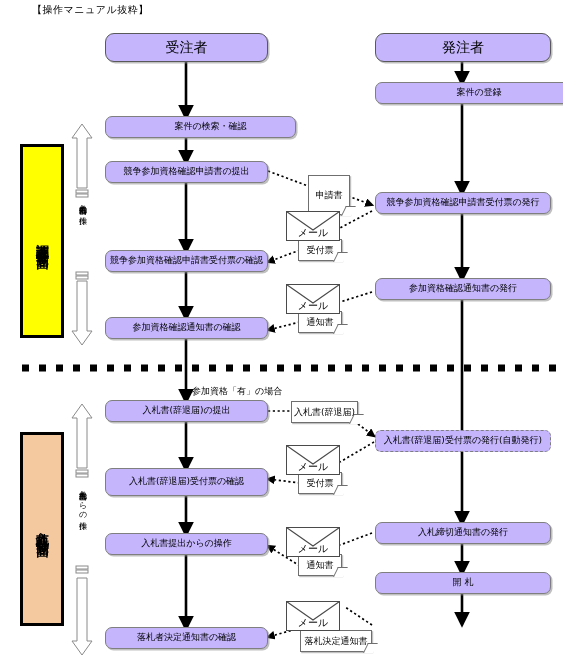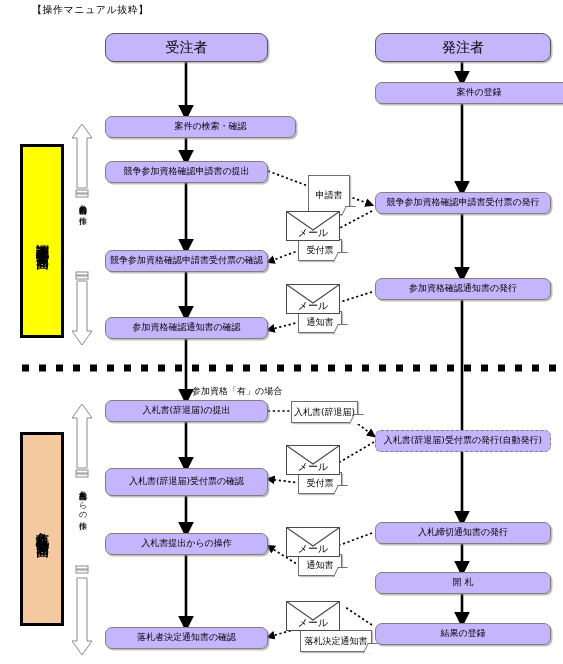--- a/index.html
+++ b/index.html
@@ -243,21 +243,20 @@
   <div class="abs box" style="left:105px;top:468px;width:163px;height:28px;">入札書(辞退届)受付票の確認</div>
   <div class="abs box" style="left:105px;top:533px;width:163px;height:22px;">入札書提出からの操作</div>
   <div class="abs box" style="left:105px;top:627px;width:163px;height:22px;">落札者決定通知書の確認</div>
 
   <div class="abs box" style="left:375px;top:82px;width:208px;height:22px;">案件の登録</div>
   <div class="abs box" style="left:375px;top:192px;width:176px;height:22px;">競争参加資格確認申請書受付票の発行</div>
   <div class="abs box dashed" style="left:375px;top:430px;width:176px;height:22px;">入札書(辞退届)受付票の発行(自動発行)</div>
   <div class="abs box" style="left:375px;top:278px;width:176px;height:22px;">参加資格確認通知書の発行</div>
   <div class="abs box" style="left:375px;top:522px;width:176px;height:22px;">入札締切通知書の発行</div>
   <div class="abs box" style="left:375px;top:572px;width:176px;height:22px;">開 札</div>
-  <div class="abs box" style="left:375px;top:623px;width:176px;height:22px;">結果の登録</div>
 
   <div class="abs inline-label" style="left:192px;top:385px;">参加資格「有」の場合</div>
 
   <div class="doc" style="left:308px;top:175px;width:42px;height:40px;">
     <div class="paper"></div>
     <div class="fold"></div>
     <div class="doclabel">申請書</div>
   </div>
 
   <div class="doc" style="left:298px;top:239px;width:44px;height:22px;">

